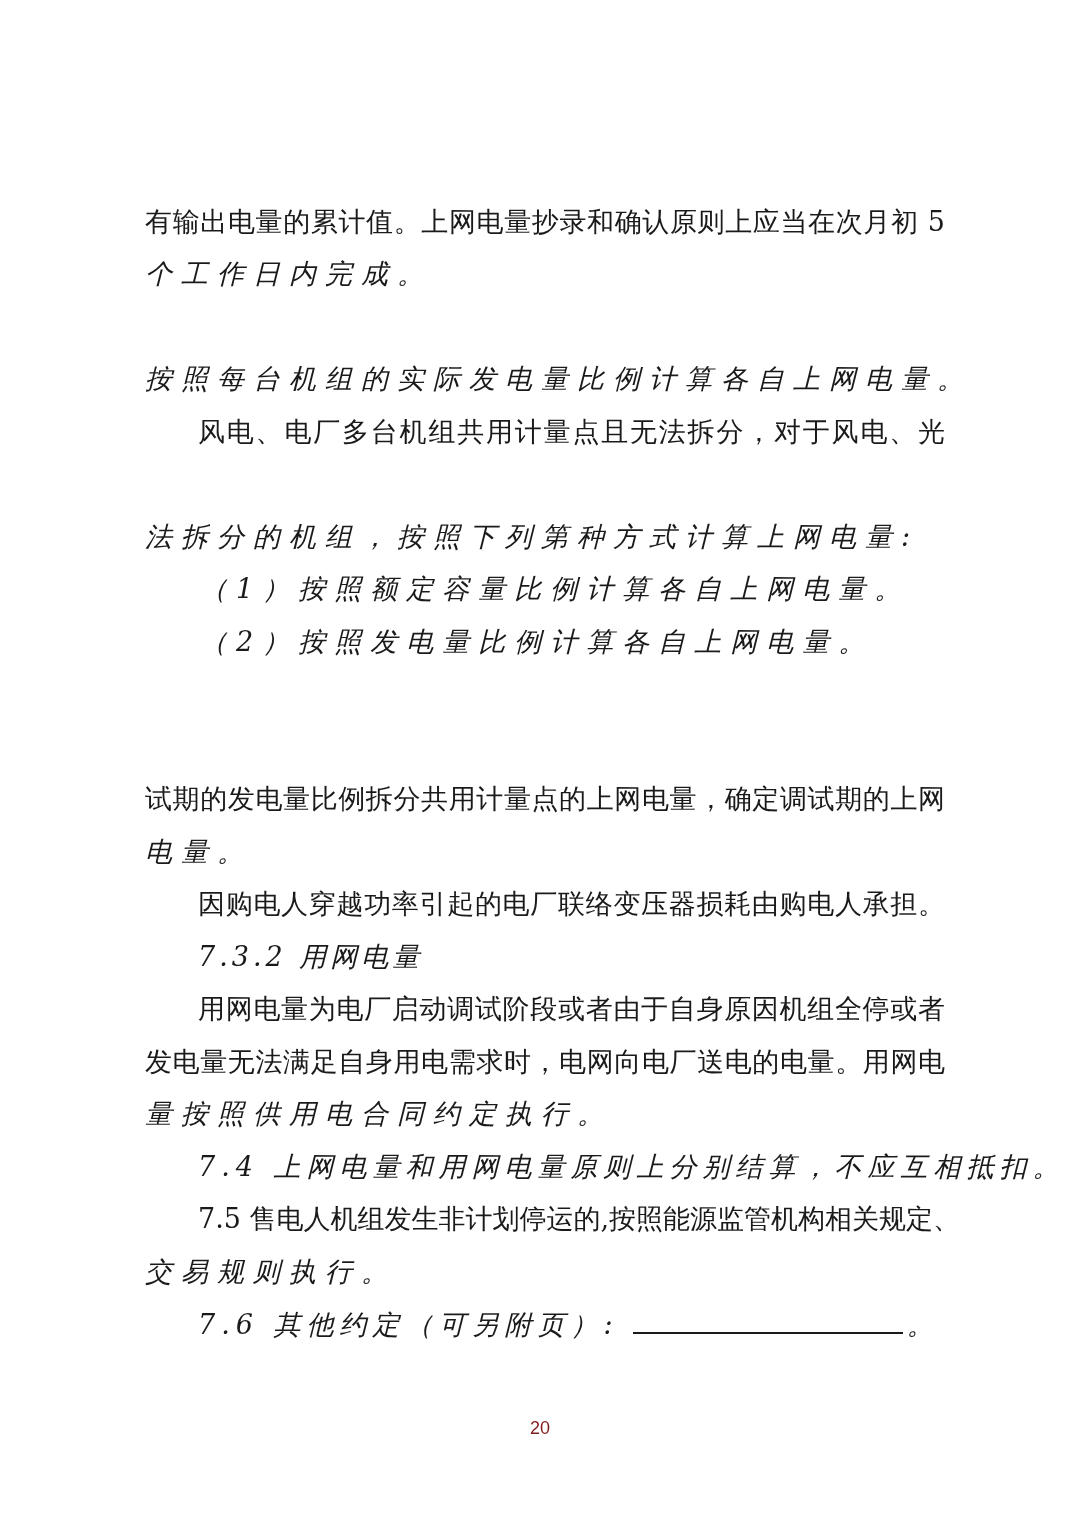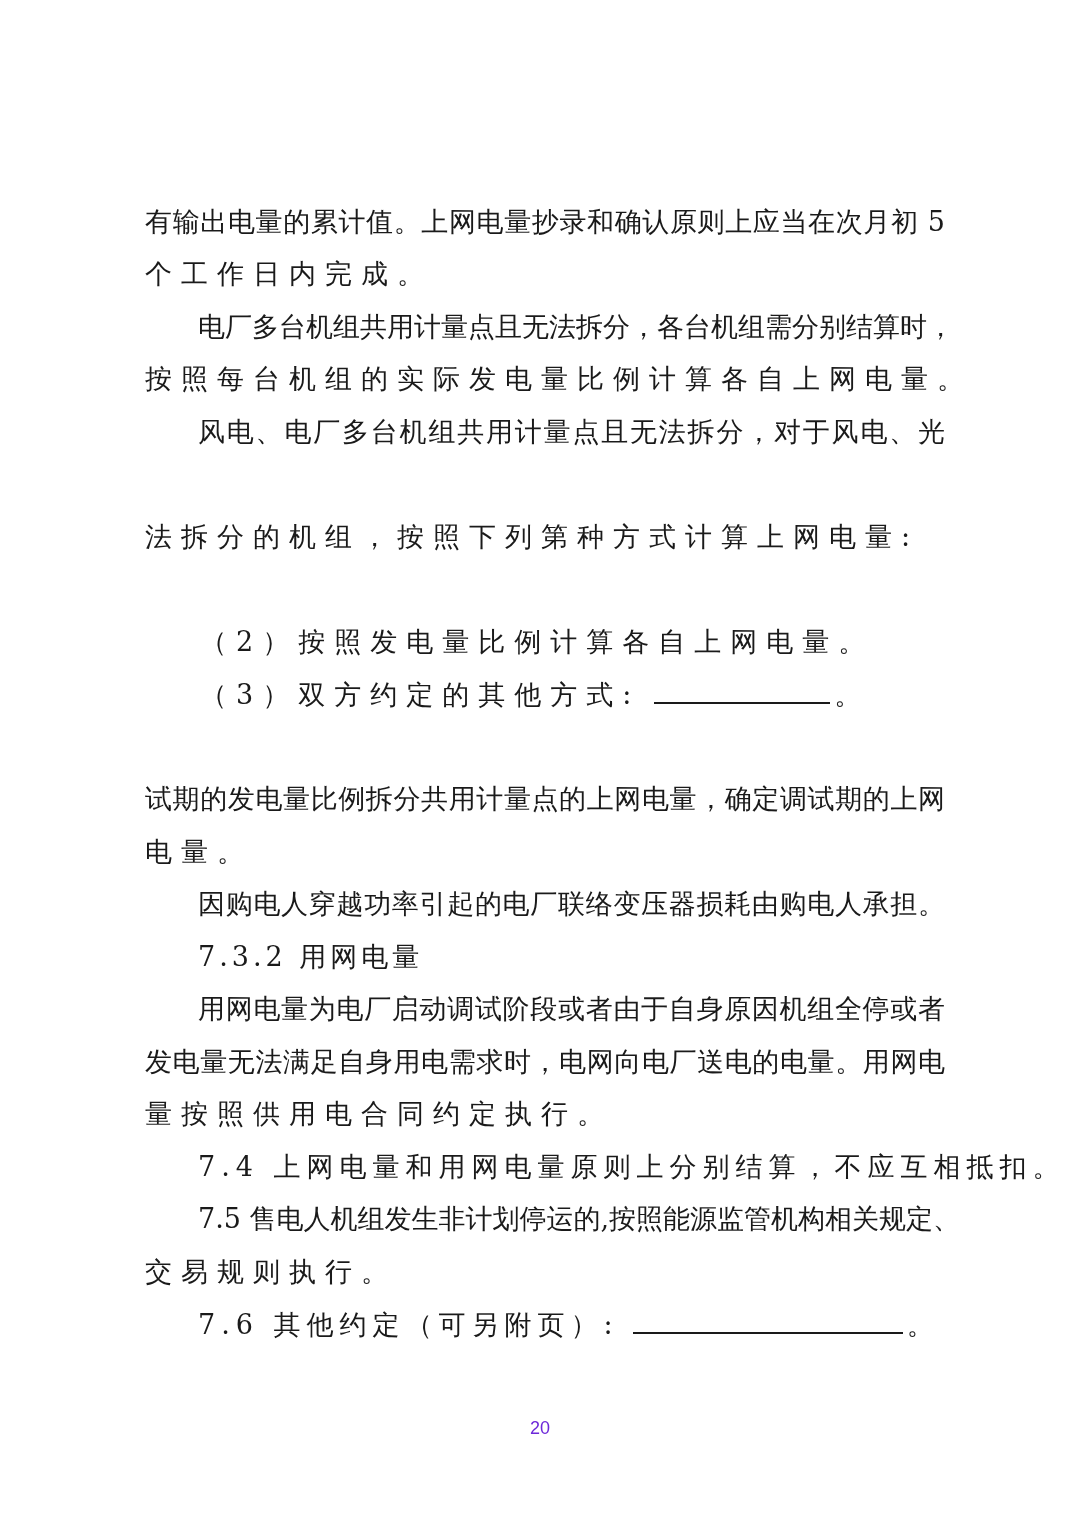--- a/index.html
+++ b/index.html
@@ -28,60 +28,57 @@
       width: 800px;
       height: 40px;
       font-size: 27px;
       line-height: 40px;
       white-space: nowrap;
       text-align: justify;
       text-align-last: justify;
       letter-spacing: 0;
     }
     .line.indent { left: 198px; width: 747px; }
-    .line.short { width: auto; text-align: center; text-align-last: left; }
+    .line.short { width: auto; text-align: center; text-align-last: left; font-style: italic; }
     .blank {
       display: inline-block;
       border-bottom: 2px solid #1a1a1a;
       height: 28px;
       vertical-align: baseline;
       margin: 0 4px 0 14px;
     }
     .blank.b1 { width: 176px; }
     .blank.b2 { width: 270px; }
     .spread { letter-spacing: 9px; }
     .page-number {
       position: absolute;
       left: 0;
       width: 1080px;
       top: 1418px;
       text-align: center;
       font-family: "Liberation Sans", sans-serif;
       font-size: 18px;
-      color: #6d28d9;
+      color: #7f1d1d;
     }
   </style>
 </head>
 <body>
 
 <div class="page">
 
   <div class="line" style="top:202px">有输出电量的累计值。上网电量抄录和确认原则上应当在次月初 5</div>
   <div class="line short" style="top:254px"><span class="spread">个工作日内完成。</span></div>
 
-  <div class="line indent" style="top:307px">电厂多台机组共用计量点且无法拆分，各台机组需分别结算时，</div>
   <div class="line short" style="top:359px"><span class="spread">按照每台机组的实际发电量比例计算各自上网电量。</span></div>
 
   <div class="line indent" style="top:412px">风电、电厂多台机组共用计量点且无法拆分，对于风电、光</div>
   <div class="line short" style="top:517px"><span class="spread">法拆分的机组，按照下列第种方式计算上网电量:</span></div>
 
+  <div class="line short" style="top:569px; left:200px"><span class="spread">（1）按照额定容量比例计算各自上网电量。</span></div>
   <div class="line short" style="top:622px; left:200px"><span class="spread">（2）按照发电量比例计算各自上网电量。</span></div>
-  <div class="line short" style="top:674px; left:200px">
-    <span class="spread">（3）双方约定的其他方式:</span><span class="blank b1"></span><span>。</span>
-  </div>
 
   <div class="line" style="top:779px">试期的发电量比例拆分共用计量点的上网电量，确定调试期的上网</div>
   <div class="line short" style="top:832px"><span class="spread">电量。</span></div>
 
   <div class="line indent" style="top:884px">因购电人穿越功率引起的电厂联络变压器损耗由购电人承担。</div>
 
   <div class="line short" style="top:937px; left:198px"><span class="spread" style="letter-spacing:4px">7.3.2 用网电量</span></div>
 
   <div class="line indent" style="top:989px">用网电量为电厂启动调试阶段或者由于自身原因机组全停或者</div>
   <div class="line" style="top:1042px">发电量无法满足自身用电需求时，电网向电厂送电的电量。用网电</div>

